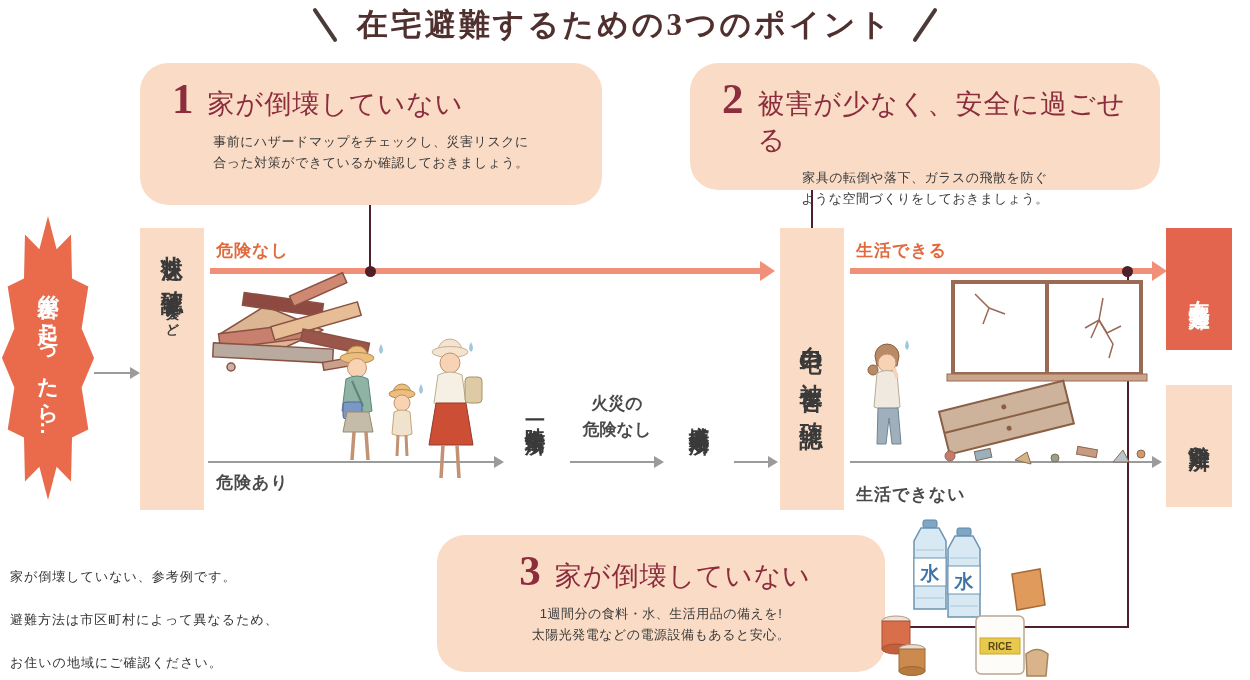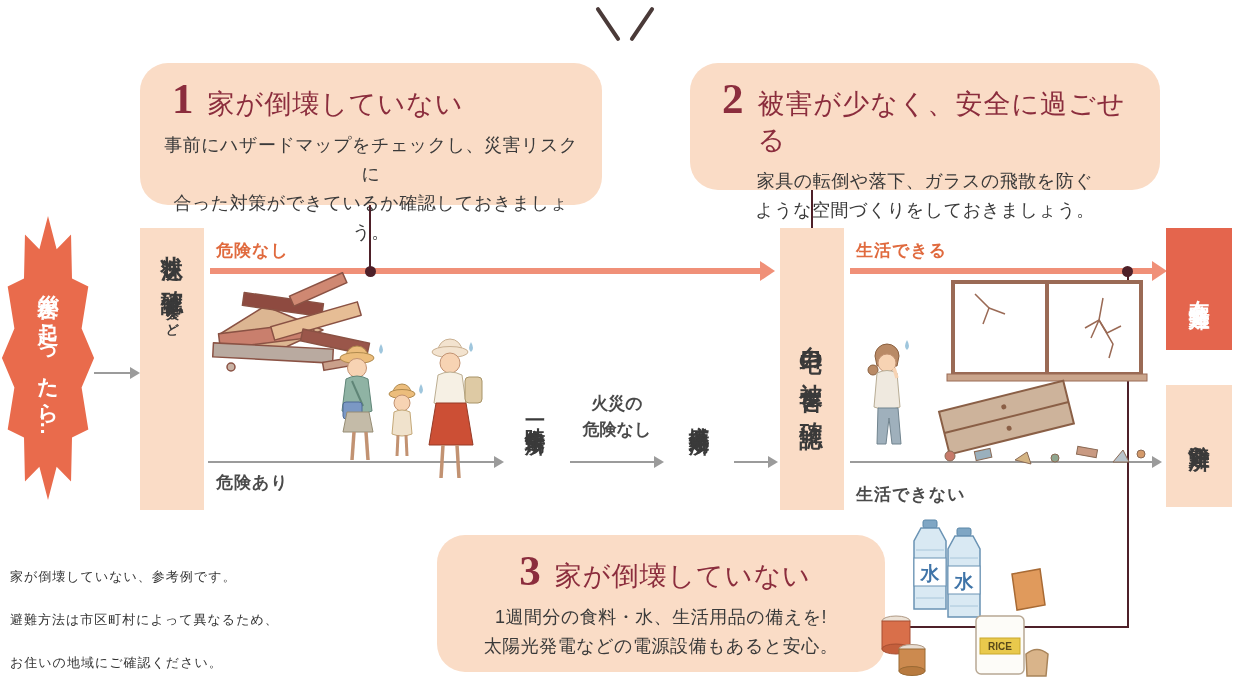--- a/index.html
+++ b/index.html
@@ -22,21 +22,21 @@
   .point2 { left:690px; top:63px;  width:470px; height:127px; }
   .point3 { left:437px; top:535px; width:448px; height:137px; }
   .point-head {
     display:flex; align-items:baseline; gap:14px; padding:14px 24px 0 32px;
     color:#8b2d3d; font-family:"Liberation Serif","DejaVu Serif",serif;
   }
   .point-head.centered { justify-content:center; }
   .point-num { font-size:43px; font-weight:700; line-height:1; }
   .point-heading { font-size:27px; font-weight:400; letter-spacing:1px; }
   .point-desc {
-    margin:9px 0 0; padding:0 20px; font-size:18px; line-height:1.62;
+    margin:9px 0 0; padding:0 20px; font-size:13px; line-height:1.62;
     color:#3a3a3a; white-space:pre-line; letter-spacing:0.5px; text-align:center;
   }
   
   .starburst { position:absolute; left:0; top:211px; width:96px; height:294px; }
   .starburst svg { position:absolute; inset:0; width:100%; height:100%; }
   .starburst-text {
     position:absolute; inset:0; display:flex; align-items:center; justify-content:center;
     color:#fff; font-weight:700; font-size:21px; letter-spacing:2px;
   }
   
@@ -89,20 +89,21 @@
   
   .illo { position:absolute; }
 </style>
 </head>
 <body>
 
 <div class="canvas">
 
   <div class="title-wrap">
     <span class="slash slash-left"></span>
+    <h1 class="title">在宅避難するための3つのポイント</h1>
     <span class="slash slash-right"></span>
   </div>
 
   <section class="point point1">
     <div class="point-head">
       <span class="point-num">1</span>
       <span class="point-heading">家が倒壊していない</span>
     </div>
     <p class="point-desc">事前にハザードマップをチェックし、災害リスクに
 合った対策ができているか確認しておきましょう。</p>

